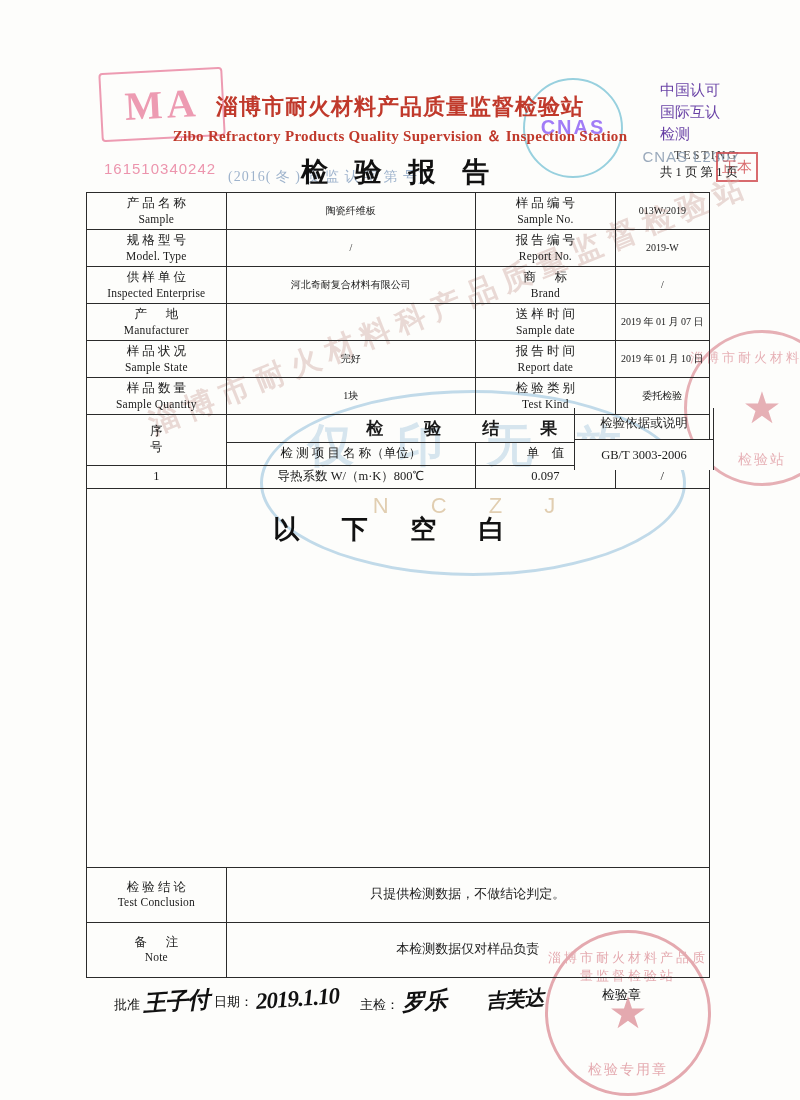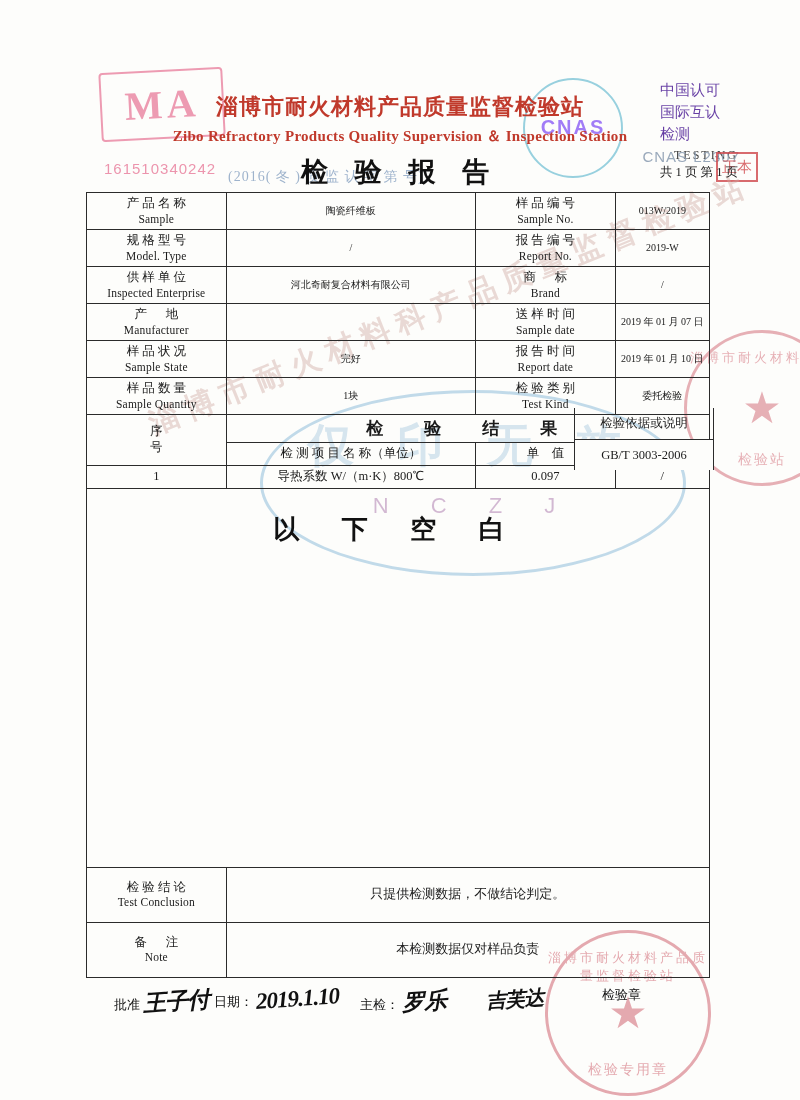--- a/index.html
+++ b/index.html
@@ -138,21 +138,21 @@
     font-size: 46px;
     letter-spacing: 16px;
     font-weight: bold;
     opacity: .55;
   }
   .oval-stamp .oval-sub {
     position: absolute;
     top: 100px;
     width: 100%;
     text-align: center;
-    color: #701a75;
+    color: #a16207;
     font-size: 22px;
     letter-spacing: 18px;
     opacity: .6;
     font-family: "Liberation Sans", sans-serif;
   }
   .diag-watermark {
     position: absolute;
     left: 130px;
     top: 300px;
     width: 560px;

